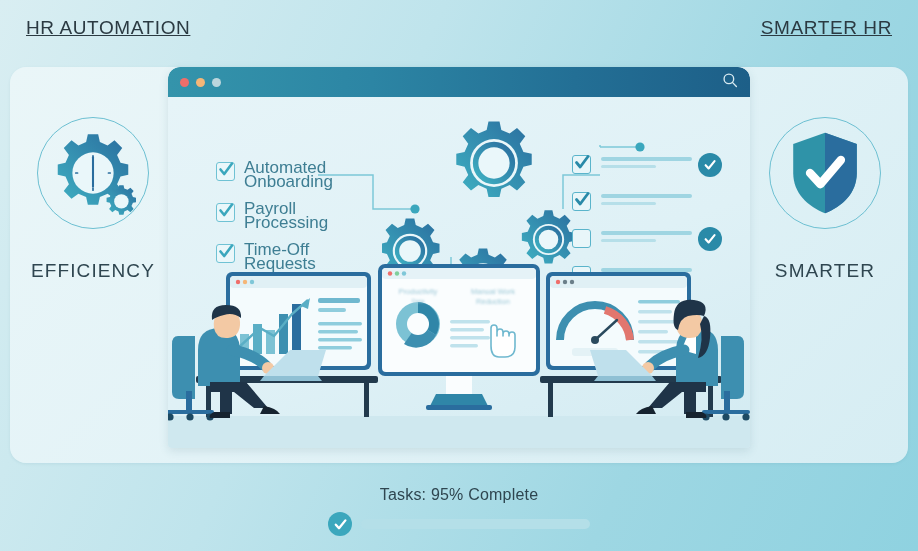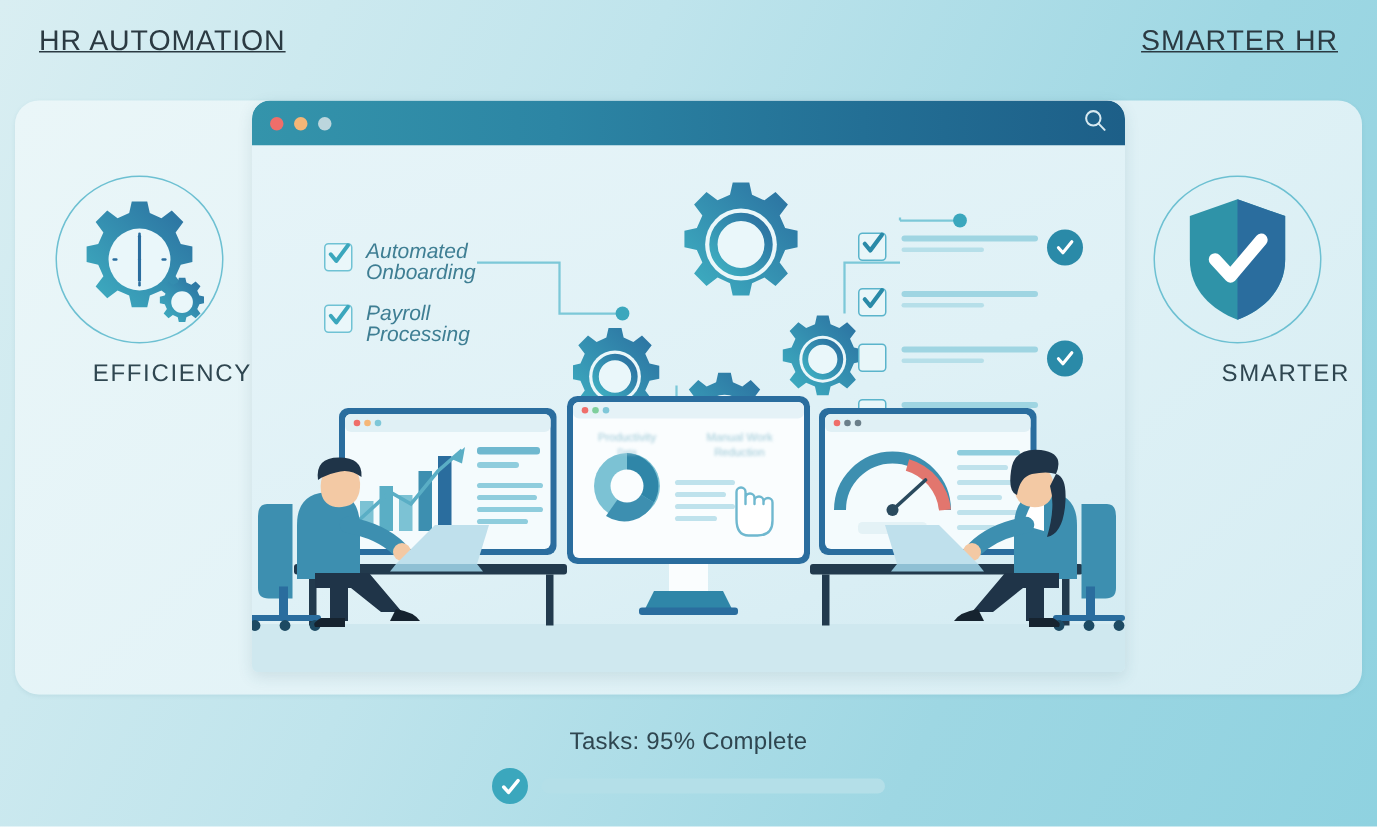--- a/index.html
+++ b/index.html
@@ -32,21 +32,21 @@
   .feature{position:absolute;width:150px;text-align:center;}
   .feature.left{left:18px;top:117px;}
   .feature.right{right:18px;top:117px;}
   .feat-ring{
     width:110px;height:110px;border-radius:50%;
     border:1.4px solid #6dc0d2;margin:0 auto;
     display:flex;align-items:center;justify-content:center;
     background:transparent;
   }
   .feat-label{
-    margin-top:12px;font-size:16px;letter-spacing:1.1px;color:#2f4650;text-align:right;
+    margin-top:31px;font-size:19px;letter-spacing:1.1px;color:#2f4650;
   }
 
   
   .browser{
     position:absolute;left:168px;top:67px;width:582px;height:381px;
     border-radius:12px 12px 4px 4px;overflow:hidden;
     background:#ddeff4;
     box-shadow:0 3px 10px rgba(40,90,110,.13);
   }
   .titlebar{
@@ -67,21 +67,21 @@
   }
 
   
   .chklist{position:absolute;left:48px;top:64px;}
   .chkrow{display:flex;align-items:flex-start;margin-bottom:14px;}
   .chkbox{
     width:17px;height:17px;border:1.7px solid #6fc2d4;border-radius:3px;
     background:#eaf7fa;margin-right:9px;flex:0 0 auto;position:relative;top:1px;
   }
   .chkbox svg{position:absolute;left:1px;top:-2px;}
-  .chk-lbl{font-size:14px;line-height:13.5px;color:#3e7e93;max-width:100px;font-style:italic;}
+  .chk-lbl{font-size:17px;line-height:13.5px;color:#3e7e93;max-width:100px;}
 
   
   .rlist{position:absolute;right:28px;top:56px;width:150px;}
   .rrow{display:flex;align-items:center;height:23px;margin-bottom:14px;position:relative;}
   .rbox{
     width:17px;height:17px;border:1.7px solid #5ab4cb;border-radius:3px;
     background:#e8f6f9;flex:0 0 auto;position:relative;margin-right:10px;
   }
   .rbox svg{position:absolute;left:1px;top:-2px;}
   .rlines{flex:1 1 auto;}
@@ -251,20 +251,28 @@
 
         <div class="chkrow">
           <span class="chkbox">
             <svg width="16" height="18" viewBox="0 0 16 18">
               <path d="M2.5 8.5 L6.2 13 L14 2.5" fill="none" stroke="#3ba7bd" stroke-width="2.6" stroke-linecap="round" stroke-linejoin="round"></path>
             </svg>
           </span>
           <span class="chk-lbl">Payroll Processing</span>
         </div>
 
+        <div class="chkrow">
+          <span class="chkbox">
+            <svg width="16" height="18" viewBox="0 0 16 18">
+              <path d="M2.5 8.5 L6.2 13 L14 2.5" fill="none" stroke="#3ba7bd" stroke-width="2.6" stroke-linecap="round" stroke-linejoin="round"></path>
+            </svg>
+          </span>
+          <span class="chk-lbl">Time-Off Requests</span>
+        </div>
       </div>
 
       <div class="rlist">
 
         <div class="rrow">
           <span class="rbox">
             <svg width="16" height="18" viewBox="0 0 16 18">
               <path d="M2.5 8.5 L6.2 13 L14 2.5" fill="none" stroke="#2a8aa8" stroke-width="2.8" stroke-linecap="round" stroke-linejoin="round"></path>
             </svg>
           </span>

